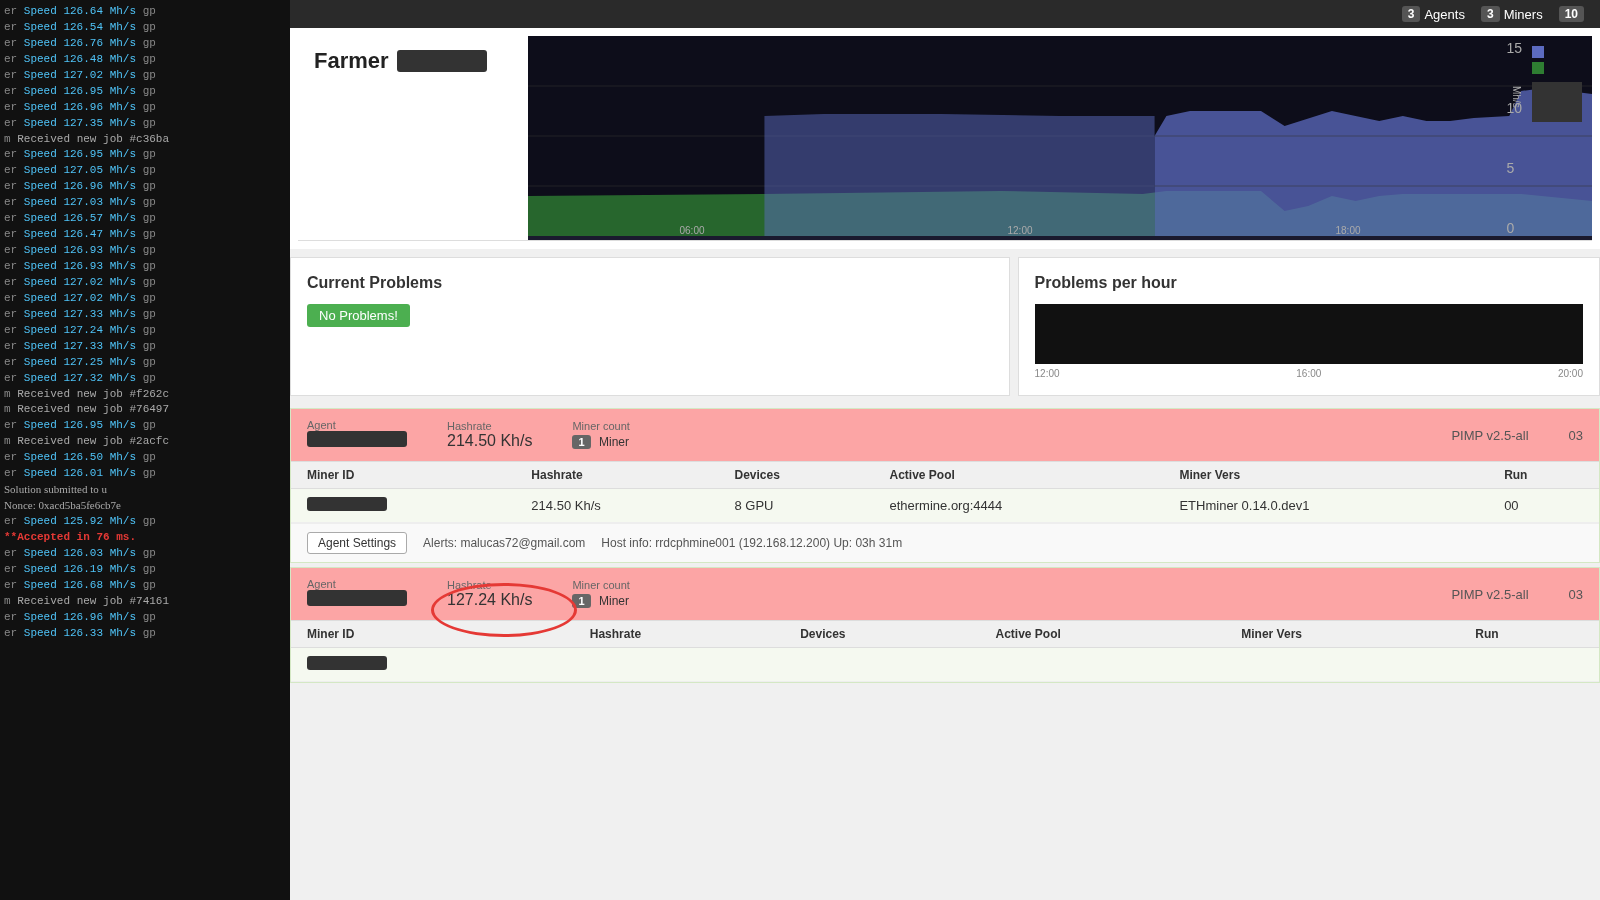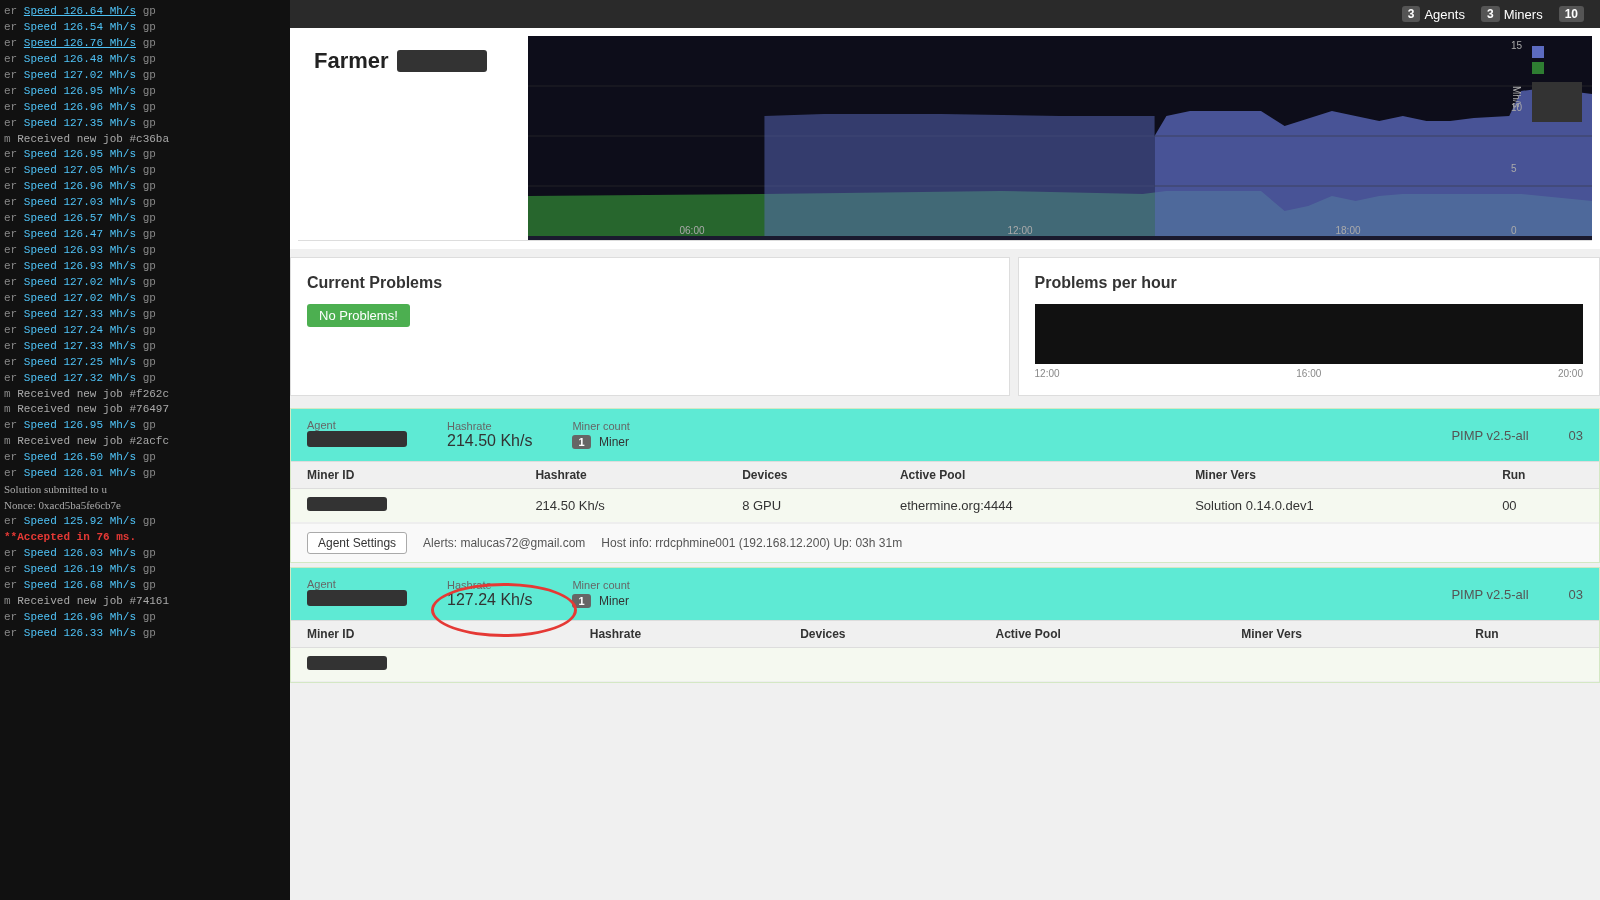--- a/index.html
+++ b/index.html
@@ -157,21 +157,21 @@
       height: 12px;
     }
     #chart-yaxis {
       position: absolute;
       right: 70px;
       top: 0;
       height: 100%;
       display: flex;
       flex-direction: column;
       justify-content: space-between;
-      font-size: 10px;
+      font-size: 14px;
       color: #aaa;
       padding: 4px 0;
     }
     #chart-xaxis {
       position: absolute;
       bottom: 4px;
       left: 0;
       right: 80px;
       display: flex;
       justify-content: space-around;
@@ -237,21 +237,21 @@
       background: #f5f9f0;
       border: 1px solid #d4e8c4;
       margin: 4px 0;
     }
     .agent-header {
       display: flex;
       align-items: center;
       padding: 10px 16px;
       border-bottom: 1px solid #ddd;
       gap: 40px;
-      background: #5eead4;
+      background: #fca5a5;
     }
     .agent-col-label {
       font-size: 11px;
       color: #666;
       display: block;
     }
     .agent-col-value {
       font-size: 12px;
       color: #333;
       font-weight: 500;
@@ -345,23 +345,23 @@
       width: 140px; height: 48px;
       border: 3px solid #e53935;
       border-radius: 50%;
       pointer-events: none;
     }
   </style>
 </head>
 <body>
 
 <div id="terminal-panel">
-    <div class="terminal-line speed"><span style="color:#888;">er</span>  <span style="color:#4fc3f7;text-decoration:underline;">Speed 126.64 Mh/s</span>  <span style="color:#888;">  gp</span></div>
+    <div class="terminal-line speed"><span style="color:#888;">er</span>  <span style="color:#4fc3f7;">Speed 126.64 Mh/s</span>  <span style="color:#888;">  gp</span></div>
     <div class="terminal-line speed"><span style="color:#888;">er</span>  <span style="color:#4fc3f7;">Speed 126.54 Mh/s</span>  <span style="color:#888;">  gp</span></div>
-    <div class="terminal-line speed"><span style="color:#888;">er</span>  <span style="color:#4fc3f7;text-decoration:underline;">Speed 126.76 Mh/s</span>  <span style="color:#888;">  gp</span></div>
+    <div class="terminal-line speed"><span style="color:#888;">er</span>  <span style="color:#4fc3f7;">Speed 126.76 Mh/s</span>  <span style="color:#888;">  gp</span></div>
     <div class="terminal-line speed"><span style="color:#888;">er</span>  <span style="color:#4fc3f7;">Speed 126.48 Mh/s</span>  <span style="color:#888;">  gp</span></div>
     <div class="terminal-line speed"><span style="color:#888;">er</span>  <span style="color:#4fc3f7;">Speed 127.02 Mh/s</span>  <span style="color:#888;">  gp</span></div>
     <div class="terminal-line speed"><span style="color:#888;">er</span>  <span style="color:#4fc3f7;">Speed 126.95 Mh/s</span>  <span style="color:#888;">  gp</span></div>
     <div class="terminal-line speed"><span style="color:#888;">er</span>  <span style="color:#4fc3f7;">Speed 126.96 Mh/s</span>  <span style="color:#888;">  gp</span></div>
     <div class="terminal-line speed"><span style="color:#888;">er</span>  <span style="color:#4fc3f7;">Speed 127.35 Mh/s</span>  <span style="color:#888;">  gp</span></div>
     <div class="terminal-line received"><span style="color:#888;">m</span>  <span>Received new job #c36ba</span></div>
     <div class="terminal-line speed"><span style="color:#888;">er</span>  <span style="color:#4fc3f7;">Speed 126.95 Mh/s</span>  <span style="color:#888;">  gp</span></div>
     <div class="terminal-line speed"><span style="color:#888;">er</span>  <span style="color:#4fc3f7;">Speed 127.05 Mh/s</span>  <span style="color:#888;">  gp</span></div>
     <div class="terminal-line speed"><span style="color:#888;">er</span>  <span style="color:#4fc3f7;">Speed 126.96 Mh/s</span>  <span style="color:#888;">  gp</span></div>
     <div class="terminal-line speed"><span style="color:#888;">er</span>  <span style="color:#4fc3f7;">Speed 127.03 Mh/s</span>  <span style="color:#888;">  gp</span></div>
@@ -515,21 +515,21 @@
           </tr>
         </thead>
         <tbody>
           <tr>
             <td>
               <span class="miner-id-redact"></span>
             </td>
             <td>214.50 Kh/s</td>
             <td>8 GPU</td>
             <td>ethermine.org:4444</td>
-            <td>Solution 0.14.0.dev1</td>
+            <td>ETHminer 0.14.0.dev1</td>
             <td>00</td>
           </tr>
         </tbody>
       </table>
 
       <div class="agent-footer">
         <button class="agent-settings-btn">Agent Settings</button>
         <span>Alerts: malucas72@gmail.com</span>
         <span>Host info: rrdcphmine001 (192.168.12.200) Up: 03h 31m</span>
       </div>

